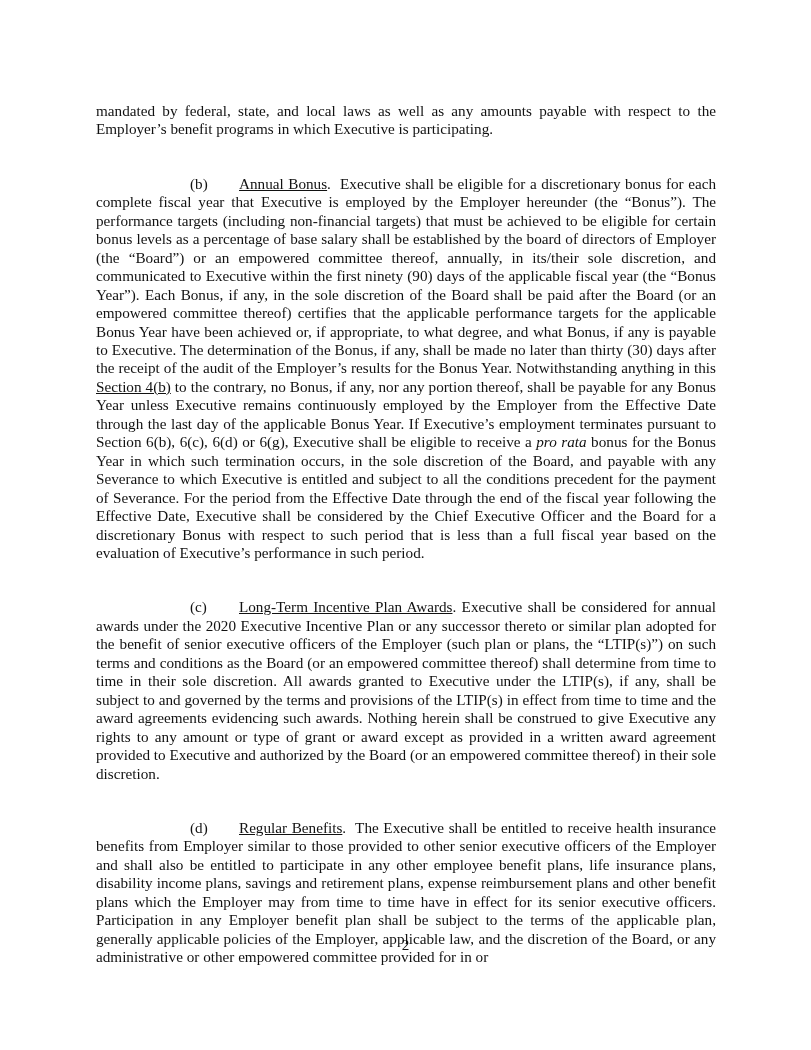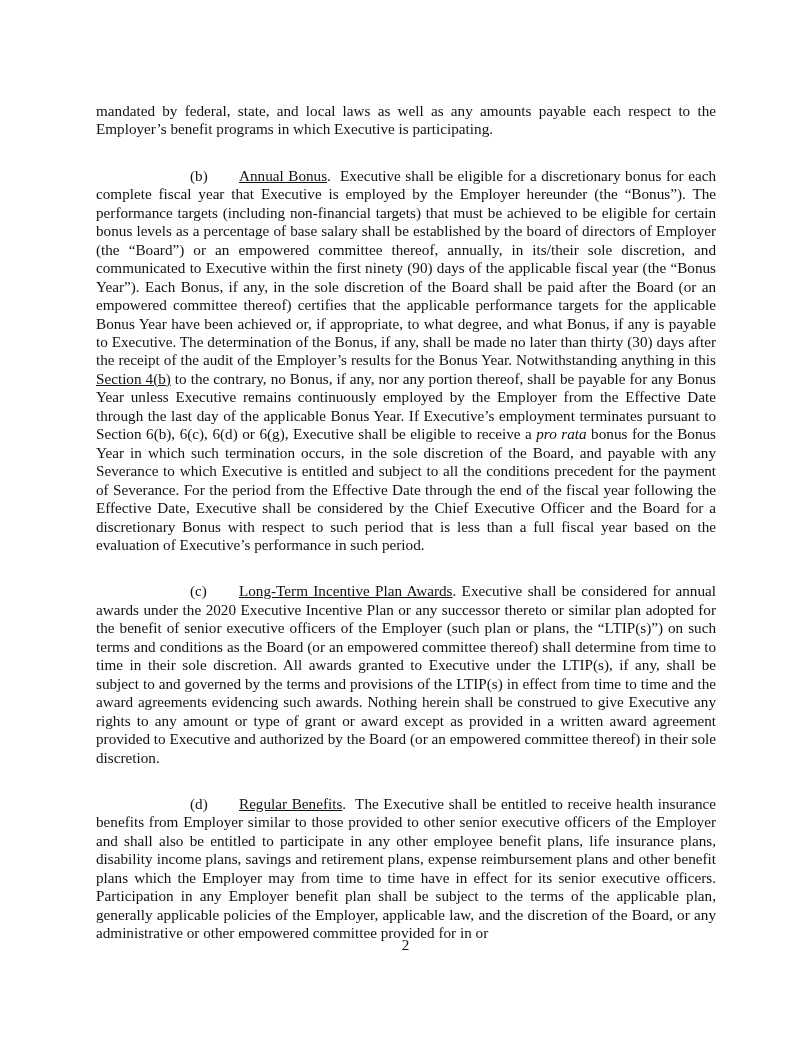--- a/index.html
+++ b/index.html
@@ -21,21 +21,21 @@
       top: 102px;
       width: 620px;
     }
     .para {
       font-size: 15.2px;
       line-height: 18.45px;
       text-align: justify;
       margin: 0;
     }
     .para + .para {
-      margin-top: 28px;
+      margin-top: 36px;
     }
     .indent-num {
       display: inline-block;
       margin-left: 94px;
       width: 49px;
     }
     .heading {
       text-decoration: underline;
     }
     .u { text-decoration: underline; }
@@ -48,21 +48,21 @@
       text-align: center;
       font-size: 15.2px;
     }
   </style>
 </head>
 <body>
 
 <div class="page">
 
   <p class="para">
-    <span>mandated by federal, state, and local laws as well as any amounts payable each respect to the Employer’s benefit programs in which Executive is participating.</span>
+    <span>mandated by federal, state, and local laws as well as any amounts payable with respect to the Employer’s benefit programs in which Executive is participating.</span>
   </p>
 
   <p class="para">
     <span class="indent-num">(b)</span><span class="heading">Annual Bonus</span><span style="white-space:pre">.  </span><span>Executive shall be eligible for a discretionary bonus for each complete fiscal year that Executive is employed by the Employer hereunder (the “Bonus”). The performance targets (including non-financial targets) that must be achieved to be eligible for certain bonus levels as a percentage of base salary shall be established by the board of directors of Employer (the “Board”) or an empowered committee thereof, annually, in its/their sole discretion, and communicated to Executive within the first ninety (90) days of the applicable fiscal year (the “Bonus Year”). Each Bonus, if any, in the sole discretion of the Board shall be paid after the Board (or an empowered committee thereof) certifies that the applicable performance targets for the applicable Bonus Year have been achieved or, if appropriate, to what degree, and what Bonus, if any is payable to Executive. The determination of the Bonus, if any, shall be made no later than thirty (30) days after the receipt of the audit of the Employer’s results for the Bonus Year. Notwithstanding anything in this </span><span class="u">Section 4(b)</span><span> to the contrary, no Bonus, if any, nor any portion thereof, shall be payable for any Bonus Year unless Executive remains continuously employed by the Employer from the Effective Date through the last day of the applicable Bonus Year. If Executive’s employment terminates pursuant to Section 6(b), 6(c), 6(d) or 6(g), Executive shall be eligible to receive a </span><span class="i">pro rata</span><span> bonus for the Bonus Year in which such termination occurs, in the sole discretion of the Board, and payable with any Severance to which Executive is entitled and subject to all the conditions precedent for the payment of Severance. For the period from the Effective Date through the end of the fiscal year following the Effective Date, Executive shall be considered by the Chief Executive Officer and the Board for a discretionary Bonus with respect to such period that is less than a full fiscal year based on the evaluation of Executive’s performance in such period.</span>
   </p>
 
   <p class="para">
     <span class="indent-num">(c)</span><span class="heading">Long-Term Incentive Plan Awards</span><span style="white-space:pre">. </span><span>Executive shall be considered for annual awards under the 2020 Executive Incentive Plan or any successor thereto or similar plan adopted for the benefit of senior executive officers of the Employer (such plan or plans, the “LTIP(s)”) on such terms and conditions as the Board (or an empowered committee thereof) shall determine from time to time in their sole discretion. All awards granted to Executive under the LTIP(s), if any, shall be subject to and governed by the terms and provisions of the LTIP(s) in effect from time to time and the award agreements evidencing such awards. Nothing herein shall be construed to give Executive  any rights to any amount or type of grant or award except as provided in a written award agreement provided to Executive and authorized by the Board (or an empowered committee thereof) in their sole discretion.</span>
   </p>
 

